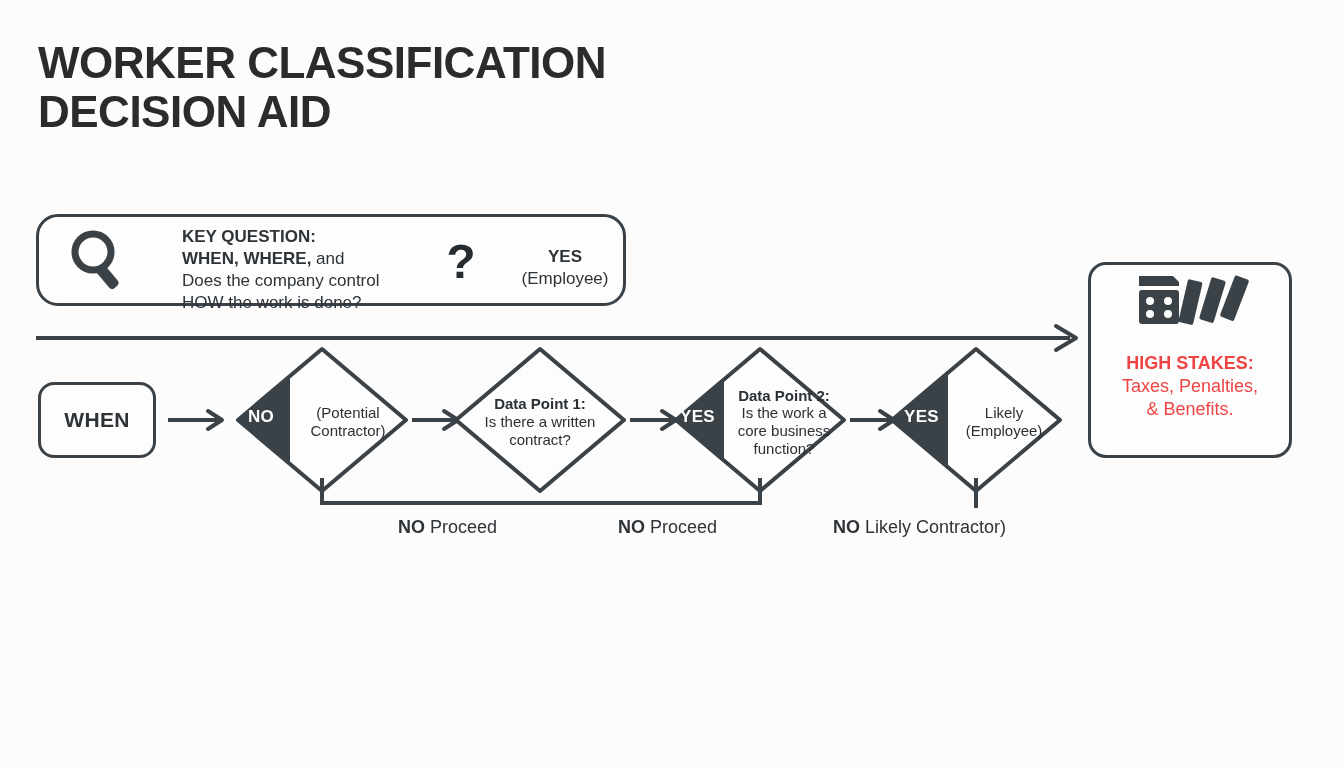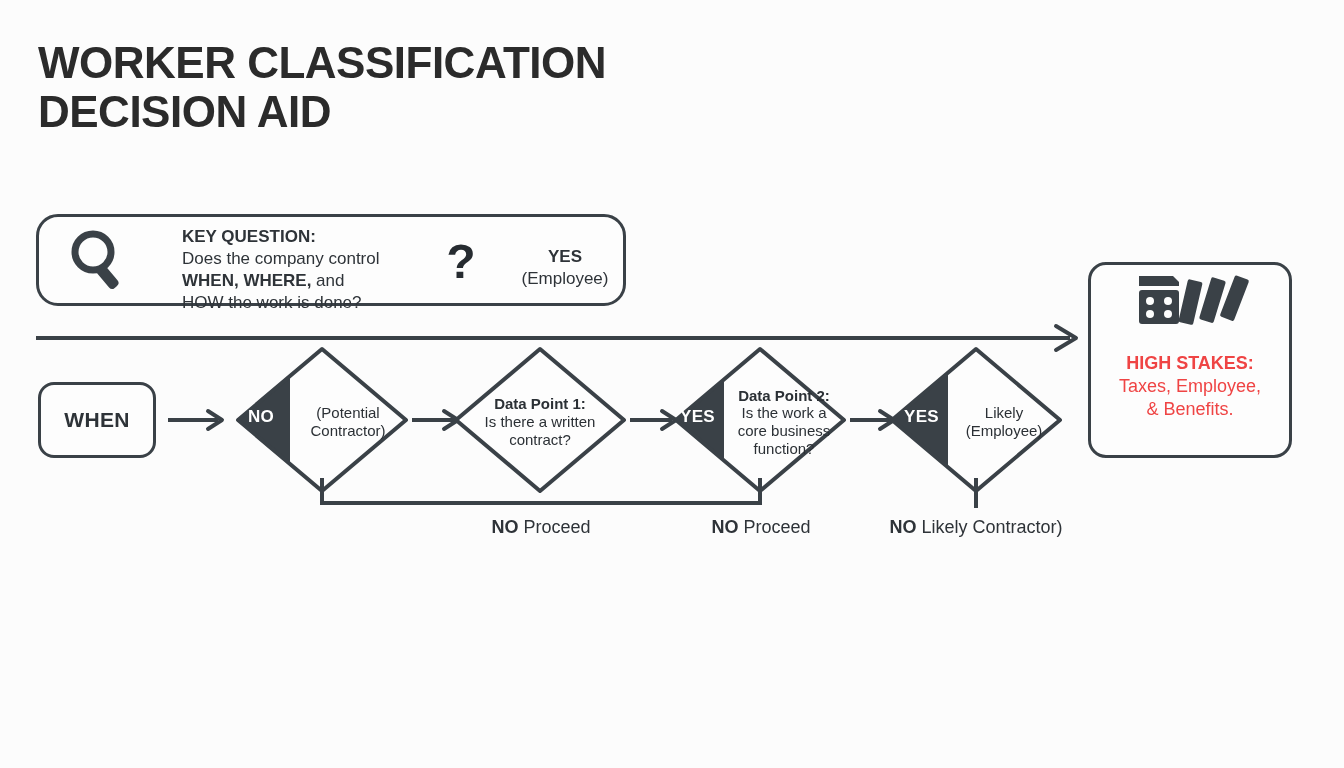--- a/index.html
+++ b/index.html
@@ -79,21 +79,21 @@
   .wedge-txt{
     position:absolute;color:#ffffff;font-weight:bold;font-size:17px;
     letter-spacing:.3px;
   }
 
   
   #bottom-path{left:300px;top:478px;width:800px;height:46px;}
 
   
   .blabel{
-    position:absolute;font-size:18px;color:#2e3338;text-align:center;
+    position:absolute;font-size:18px;color:#2e3338;text-align:left;
     white-space:nowrap;
   }
   .blabel b{font-weight:bold;}
 
   
   #hs-box{
     left:1088px;top:262px;width:204px;height:196px;
     border:3px solid #3a4147;border-radius:18px;background:#fdfdfd;
     box-sizing:border-box;
   }
@@ -117,22 +117,22 @@
 
   <div class="abs" id="kq-box"></div>
 
   <svg class="abs" id="kq-icon" viewBox="0 0 66 68">
     <circle cx="27" cy="26" r="18" fill="none" stroke="#3a4147" stroke-width="7"></circle>
     <rect x="36" y="38" width="11" height="26" rx="4" fill="#3a4147" transform="rotate(-40 41.5 51)"></rect>
   </svg>
 
   <div class="abs" id="kq-text">
     <span class="hd">KEY QUESTION:</span>
+    <span class="ln"><b>WHEN, WHERE,</b><span> and</span></span>
     <span class="ln">Does the company control</span>
-    <span class="ln"><b>WHEN, WHERE,</b><span> and</span></span>
     <span class="ln">HOW the work is done?</span>
   </div>
 
   <div class="abs" id="kq-qmark">?</div>
 
   <div class="abs" id="kq-answer">
     <span class="yes">YES</span>
     <span class="sub">(Employee)</span>
   </div>
 
@@ -266,17 +266,17 @@
     <circle cx="17" cy="42" r="4" fill="#fdfdfd"></circle>
     <circle cx="35" cy="42" r="4" fill="#fdfdfd"></circle>
 
     <rect x="50" y="8" width="15" height="44" rx="2" fill="#3a4147" transform="rotate(13 57 30)"></rect>
     <rect x="72" y="6" width="15" height="44" rx="2" fill="#3a4147" transform="rotate(17 79 28)"></rect>
     <rect x="94" y="4" width="15" height="44" rx="2" fill="#3a4147" transform="rotate(21 101 26)"></rect>
   </svg>
 
   <div class="abs" id="hs-text">
     <span class="hd">HIGH STAKES:</span>
-    <span class="ln">Taxes, Employee,</span>
+    <span class="ln">Taxes, Penalties,</span>
     <span class="ln">&amp; Benefits.</span>
   </div>
 
 </div>
 
 </body></html>

